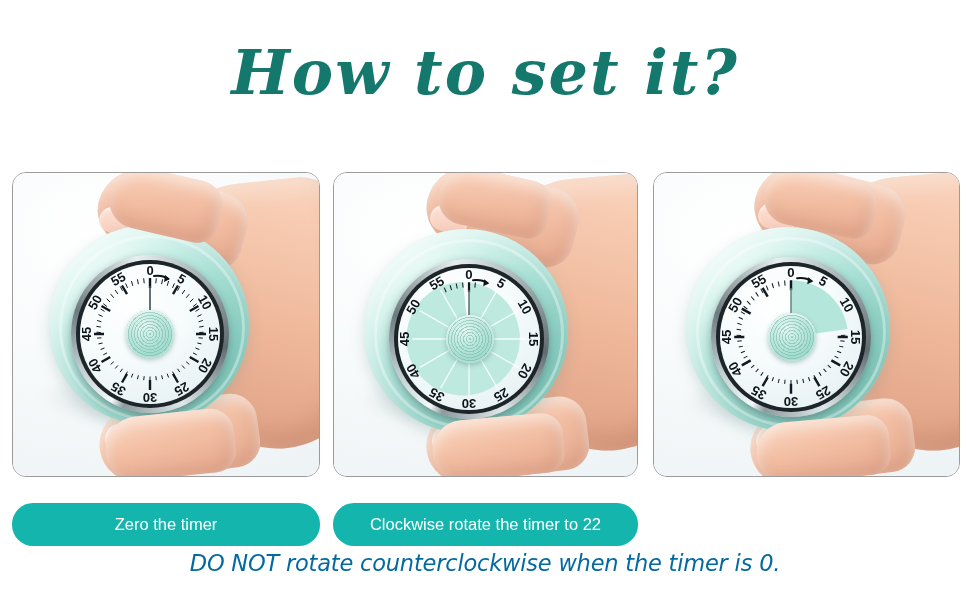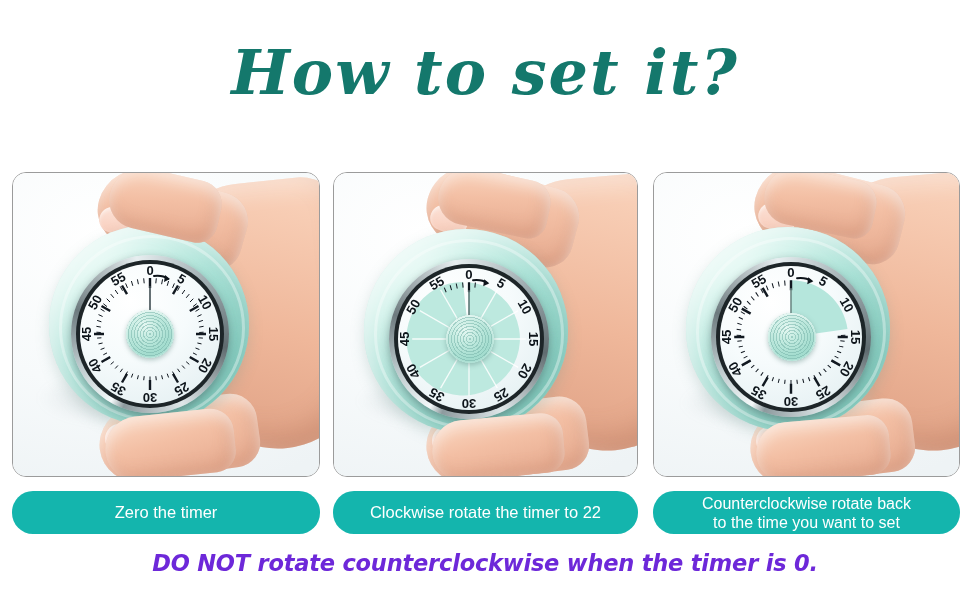--- a/index.html
+++ b/index.html
@@ -109,21 +109,21 @@
     position:absolute; border-radius:50%;
     background:
       radial-gradient(60% 60% at 38% 32%, #e6f8f2 0%, #c3ebe0 45%, #a2dcce 100%);
     box-shadow:inset 0 2px 5px rgba(255,255,255,.8), 0 2px 5px rgba(90,135,128,.45);
   }
   .knob-rings{position:absolute; inset:0; border-radius:50%;
     background:repeating-radial-gradient(circle at 50% 50%,
       rgba(120,180,170,.55) 0 1px, rgba(255,255,255,0) 1px 3px);}
 
   
-  .pills{position:absolute; left:12px; top:491px; width:948px; height:43px;}
+  .pills{position:absolute; left:12px; top:503px; width:948px; height:43px;}
   .pill{
     position:absolute; top:0; height:43px;
     background:#14b5ad;
     border-radius:21px;
     color:#ffffff;
     display:flex; align-items:center; justify-content:center;
     text-align:center;
     font-size:16.5px;
     line-height:19px;
     box-sizing:border-box;
@@ -131,23 +131,23 @@
   }
   .pill.c1{left:0;    width:308px;}
   .pill.c2{left:321px; width:305px;}
   .pill.c3{left:641px; width:307px; font-size:16px;}
   .pill .l2{display:block;}
 
   
   .warn{
     position:absolute; left:0; top:550px; width:970px;
     text-align:center;
-    color:#6d28d9;
+    color:#0369a1;
     font-family:"DejaVu Sans", sans-serif;
-    font-weight:bold; font-style:italic;
+    font-weight:normal; font-style:italic;
     font-size:22.5px;
     letter-spacing:-.2px;
     white-space:nowrap;
   }
 </style>
 </head>
 <body>
 
 <div class="page">
 
@@ -482,23 +482,17 @@
     </div>
   </div>
 
   <div class="pills">
     <div class="pill c1">
       <span>Zero the timer</span>
     </div>
     <div class="pill c2">
       <span>Clockwise rotate the timer to 22</span>
     </div>
-    <div class="pill c3">
-      <span>
-        <span class="l2">Counterclockwise rotate back</span>
-        <span class="l2">to the time you want to set</span>
-      </span>
-    </div>
   </div>
 
   <div class="warn">DO NOT rotate counterclockwise when the timer is 0.</div>
 
 </div>
 
 </body></html>

